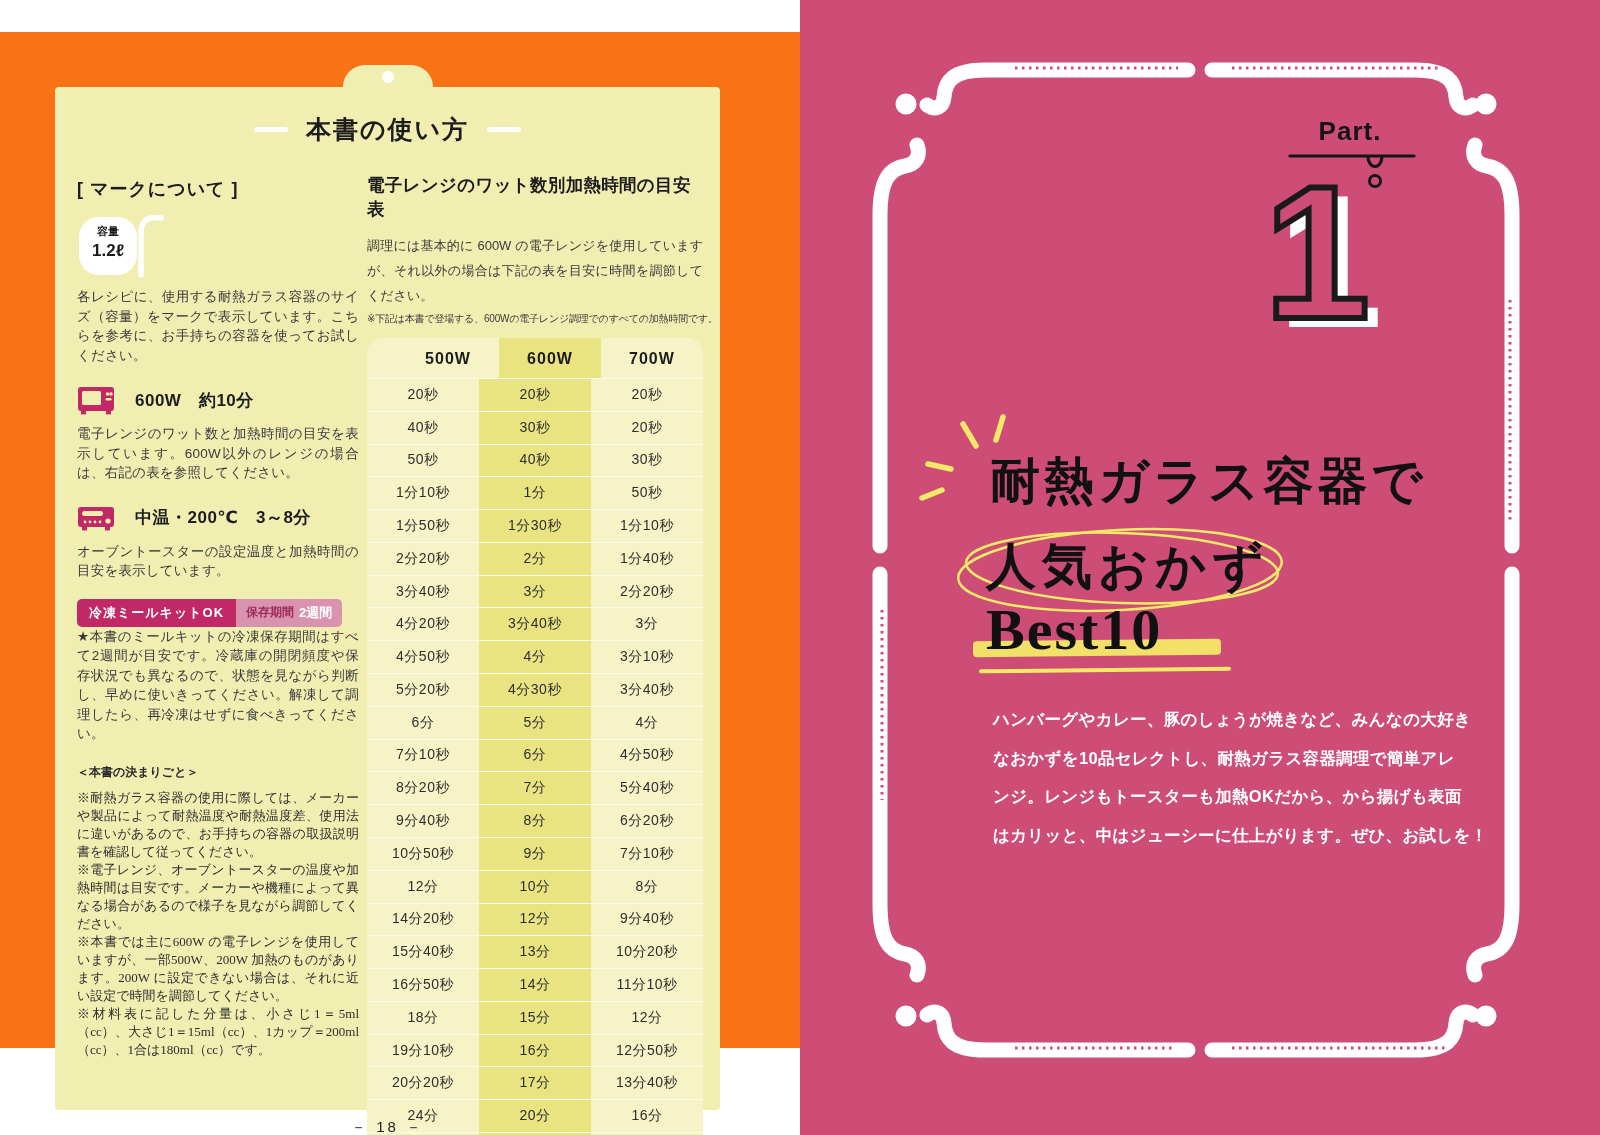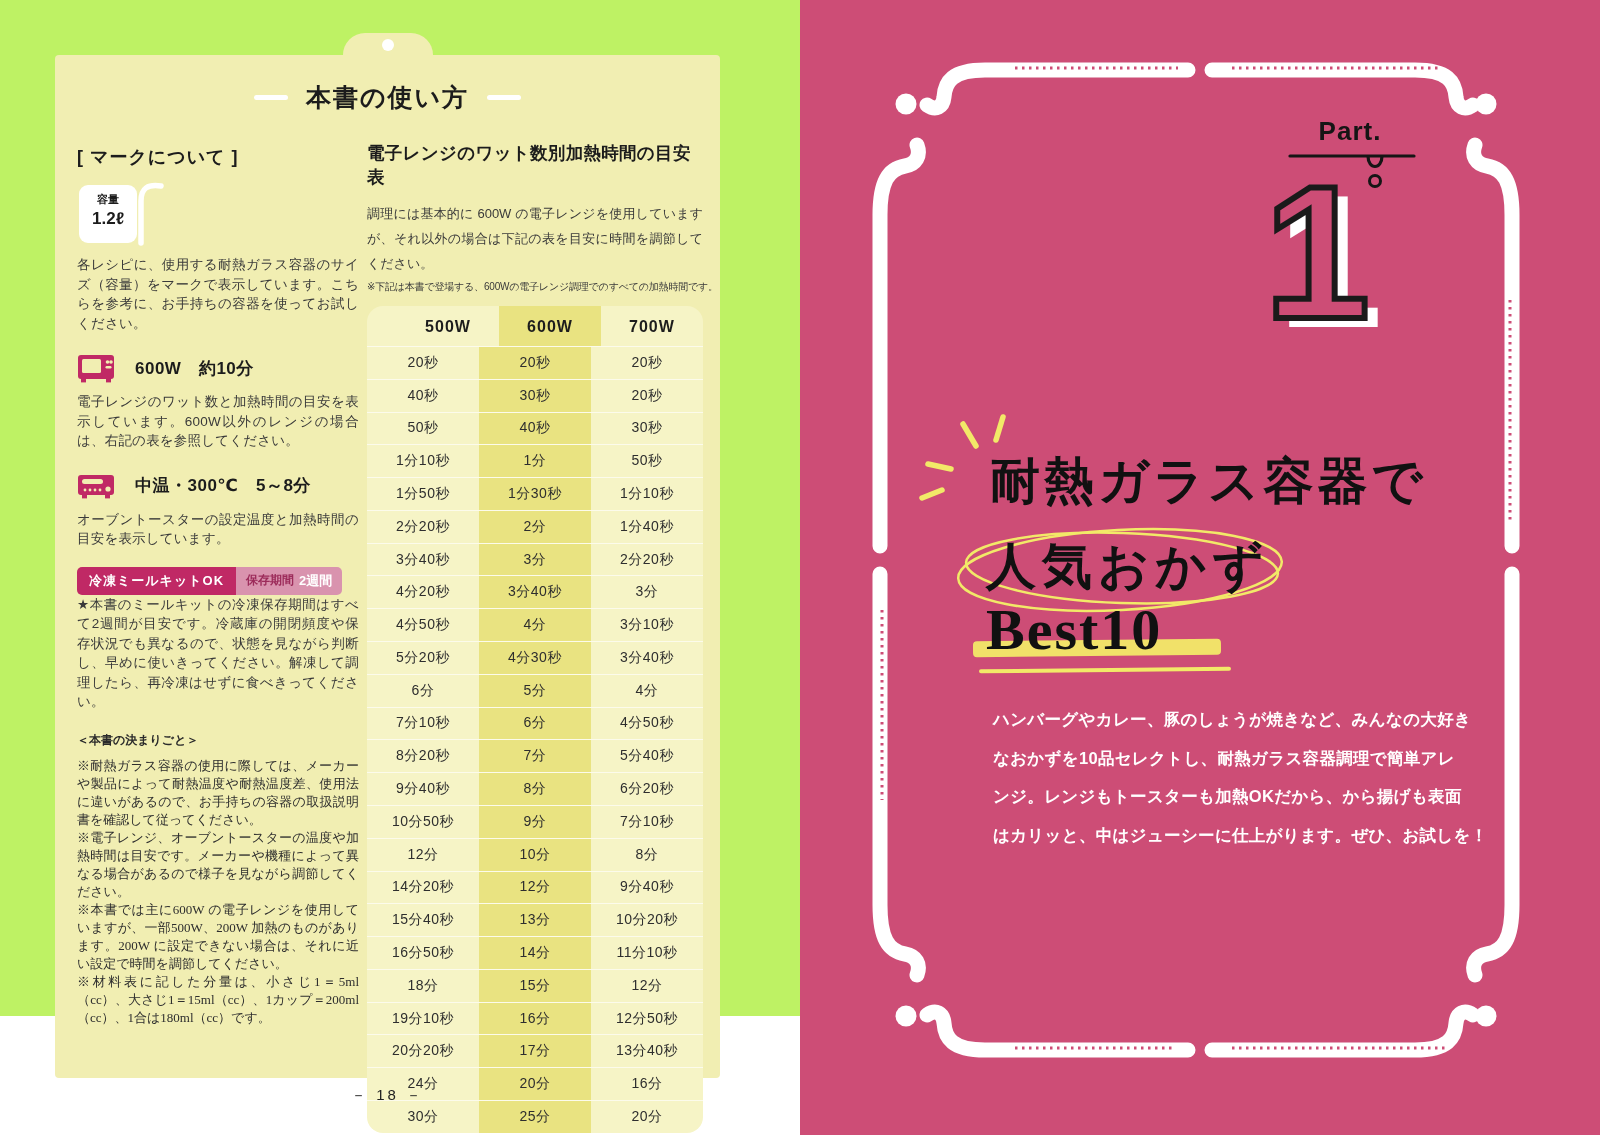--- a/index.html
+++ b/index.html
@@ -2,21 +2,21 @@
 <html lang="ja"><head>
 <meta charset="utf-8">
 <style>
   html,body{margin:0;padding:0;}
   body{
     width:1600px;height:1135px;overflow:hidden;position:relative;
     font-family:"Liberation Sans","DejaVu Sans",sans-serif;
     background:#ffffff;display:flex;
   }
   
-  .left-page{position:relative;width:800px;height:1016px;background:#bef264;}
+  .left-page{position:relative;width:800px;height:1016px;background:#f97316;margin-top:32px;}
   .yellow-panel{
     position:absolute;left:55px;top:55px;width:665px;height:1023px;
     background:#f1eeb2;border-radius:4px;
   }
   .tab-notch{
     position:absolute;top:-22px;left:50%;transform:translateX(-50%);
     width:90px;height:22px;background:#f1eeb2;border-radius:46px 46px 0 0;
   }
   .tab-dot{
     position:absolute;left:50%;top:-16px;transform:translateX(-50%);
@@ -31,21 +31,21 @@
   }
   .dash{display:inline-block;width:34px;height:5px;border-radius:3px;background:#ffffff;}
 
   .col-left{position:absolute;left:22px;top:90px;width:282px;}
   .col-right{position:absolute;left:312px;top:86px;width:336px;}
 
   .marks-heading{margin:0 0 16px;font-size:18px;font-weight:bold;color:#1c1c1c;letter-spacing:1px;}
   .cap-badge-wrap{position:relative;height:70px;margin-bottom:0;}
   .cap-badge{
     position:absolute;left:2px;top:0;width:58px;height:58px;background:#ffffff;
-    border-radius:9px;text-align:center;padding-top:7px;box-sizing:border-box;
+    border-radius:20px;text-align:center;padding-top:7px;box-sizing:border-box;
   }
   .cap-label{font-size:11px;font-weight:bold;color:#1c1c1c;}
   .cap-value{font-size:17px;font-weight:bold;color:#1c1c1c;margin-top:2px;}
   .cap-tail{position:absolute;left:58px;top:-4px;}
 
   .body-p{margin:0;font-size:13.5px;line-height:19.5px;color:#3a3a3a;letter-spacing:0.2px;text-align:justify;}
   .mark-row{display:flex;align-items:center;gap:20px;margin:20px 0 9px;}
   .mark-label{font-size:17px;font-weight:bold;color:#1c1c1c;letter-spacing:0.5px;}
 
   .freeze-badge{display:inline-flex;margin-top:18px;align-items:stretch;}
@@ -166,21 +166,21 @@
           <rect x="1" y="4" width="36" height="20" rx="3" fill="#c02965"></rect>
           <rect x="5" y="8" width="21" height="5" rx="2.5" fill="#f1eeb2"></rect>
           <circle cx="8" cy="19" r="1.4" fill="#f1eeb2"></circle>
           <circle cx="13" cy="19" r="1.4" fill="#f1eeb2"></circle>
           <circle cx="18" cy="19" r="1.4" fill="#f1eeb2"></circle>
           <circle cx="23" cy="19" r="1.4" fill="#f1eeb2"></circle>
           <circle cx="31" cy="18" r="2.6" fill="#f1eeb2"></circle>
           <rect x="5" y="24" width="5" height="3.4" fill="#c02965"></rect>
           <rect x="28" y="24" width="5" height="3.4" fill="#c02965"></rect>
         </svg>
-        <span class="mark-label">中温・300℃　5～8分</span>
+        <span class="mark-label">中温・200℃　3～8分</span>
       </div>
       <p class="body-p">オーブントースターの設定温度と加熱時間の目安を表示しています。</p>
 
       <div class="freeze-badge">
         <span class="fb-left">冷凍ミールキットOK</span>
         <span class="fb-right">
           <span class="fb-plabel">保存期間</span>
           <span class="fb-pvalue">2週間</span>
         </span>
       </div>

